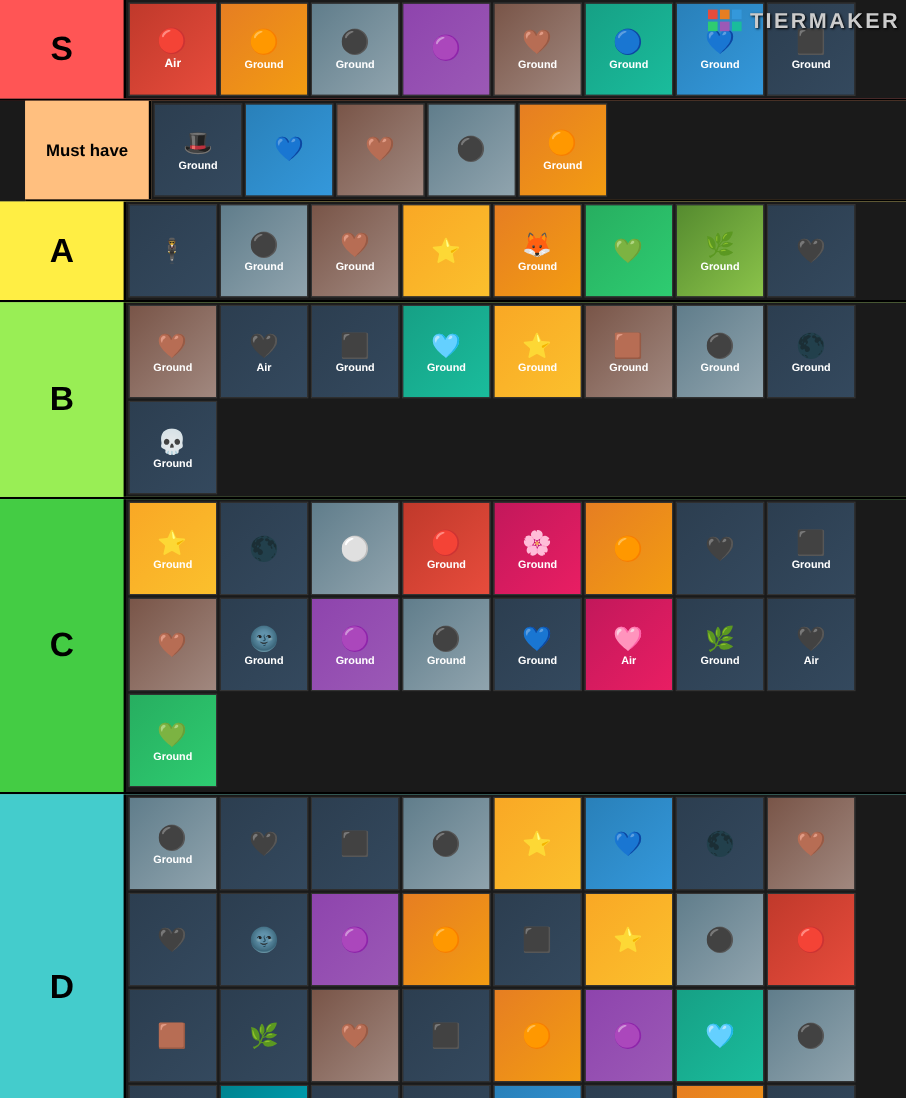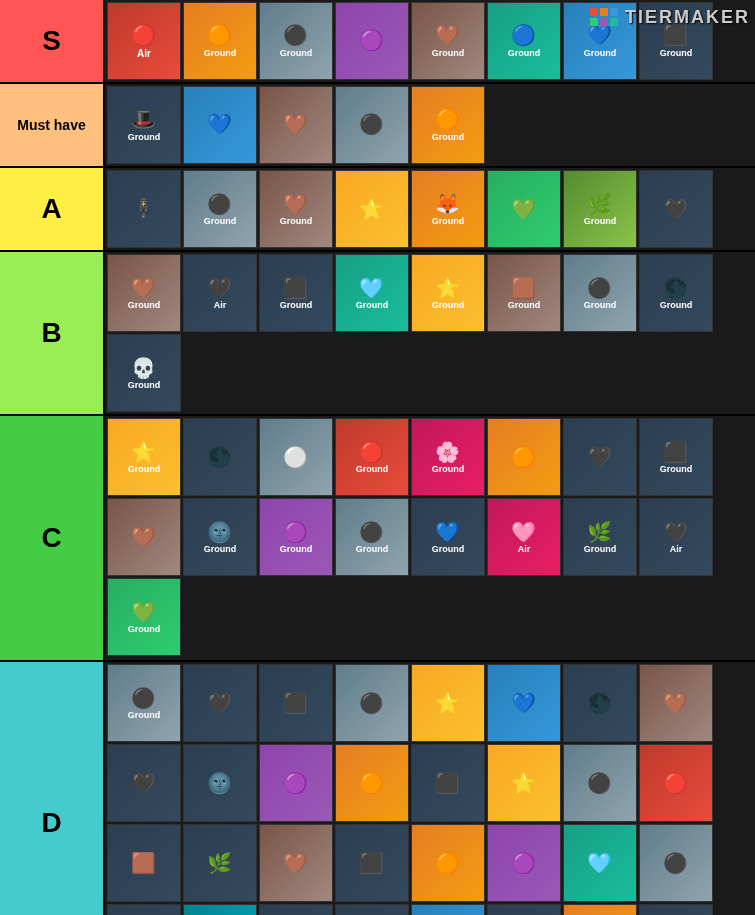--- a/index.html
+++ b/index.html
@@ -67,21 +67,21 @@
     .bg-teal { background: linear-gradient(135deg, #16a085, #1abc9c); }
     .bg-brown { background: linear-gradient(135deg, #795548, #a1887f); }
     .bg-gray { background: linear-gradient(135deg, #607d8b, #90a4ae); }
     .bg-dark { background: linear-gradient(135deg, #2c3e50, #34495e); }
     .bg-pink { background: linear-gradient(135deg, #c2185b, #e91e63); }
     .bg-yellow { background: linear-gradient(135deg, #f9a825, #fbc02d); }
     .bg-lime { background: linear-gradient(135deg, #558b2f, #8bc34a); }
     .bg-cyan { background: linear-gradient(135deg, #00838f, #00acc1); }
     
     .s-row { min-height: 82px; }
-    .must-row { min-height: 82px; }
+    .must-row { min-height: 82px; margin-left: 21px; }
     .a-row { min-height: 82px; }
   </style>
 </head>
 <body>
 
 <div class="tier-list">
 
   <div style="position: relative;">
     <div style="position: absolute; top: 5px; right: 5px; z-index: 100; display: flex; align-items: center; gap: 4px;">
       <div style="display: grid; grid-template-columns: repeat(3,8px); gap: 2px; padding: 3px;">

